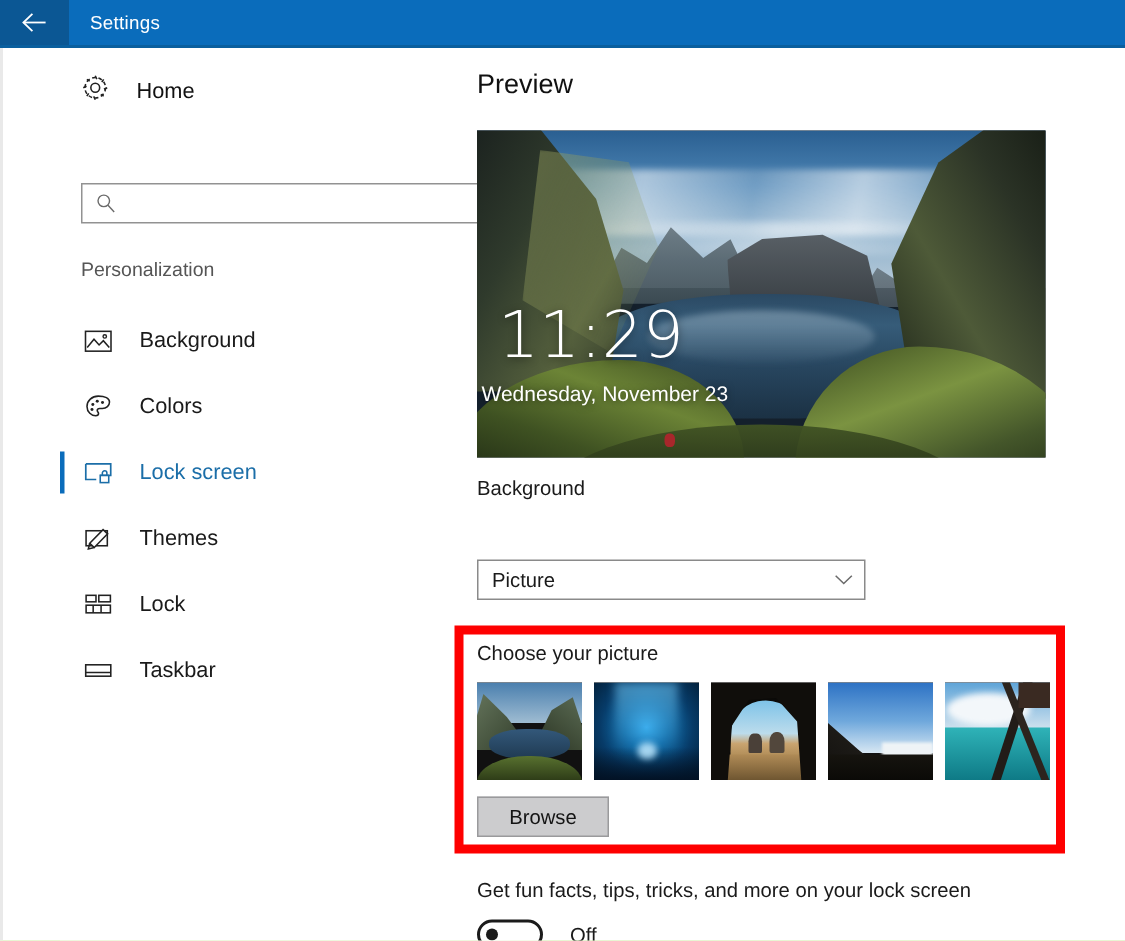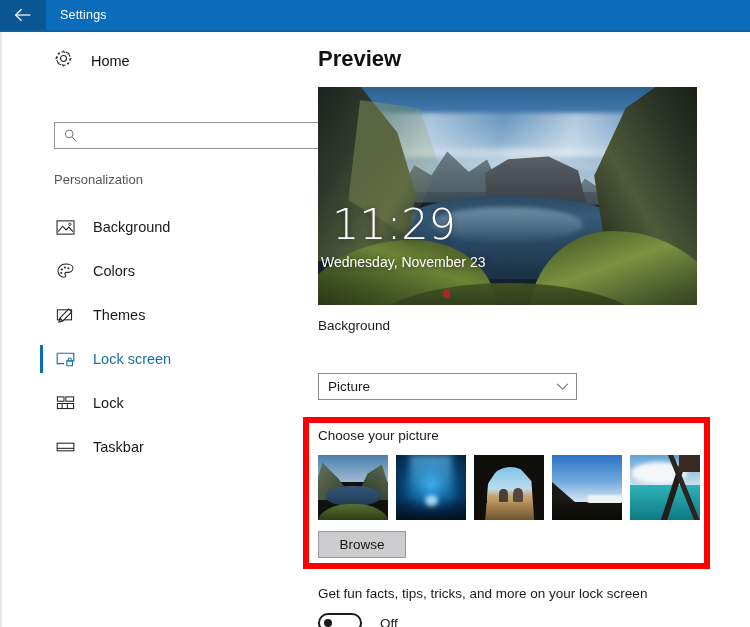--- a/index.html
+++ b/index.html
@@ -123,21 +123,21 @@
   .navitem .nav-label { font-size: 14.5px; color: #1a1a1a; }
   .navitem.selected .nav-label { color: #1b6ea8; }
 
   
   .pane {
     position: absolute; left: 300px; top: 0;
     width: 450px; height: 595px;
   }
   .pane-title {
     position: absolute; left: 18px; top: 14px;
-    font-size: 22px; color: #111; font-weight: bold;
+    font-size: 18px; color: #111; font-weight: normal;
   }
 
   
   .preview {
     position: absolute; left: 18px; top: 55px;
     width: 379px; height: 218px;
     overflow: hidden;
     background: #14202c;
   }
   .preview-art { position: absolute; inset: 0; }
@@ -436,43 +436,43 @@
               <path d="M10 2.2c-4.4 0-7.9 3.2-7.9 7.2 0 4 3.2 6.6 6.1 6.6 1.6 0 2-0.8 2-1.6 0-0.9-0.9-1.2-0.9-2.1 0-0.8 0.7-1.4 1.7-1.4h1.9c2.8 0 5-2 5-4.5 0-2.6-3.1-4.2-7.9-4.2z" fill="none" stroke="#222" stroke-width="1.1"></path>
               <circle cx="6.2" cy="8" r="1.05" fill="#222"></circle>
               <circle cx="9.3" cy="5.8" r="1.05" fill="#222"></circle>
               <circle cx="13" cy="6.6" r="1.05" fill="#222"></circle>
               <circle cx="5.6" cy="11.6" r="1.05" fill="#222"></circle>
             </svg>
           </span>
           <span class="nav-label">Colors</span>
         </div>
 
-        <div class="navitem">
-          <span class="accent"></span>
-          <span class="ico">
-            <svg width="19" height="17" viewBox="0 0 20 18">
-              <rect x="1.4" y="3" width="15" height="10.6" fill="none" stroke="#222" stroke-width="1.1"></rect>
-              <path d="M4 11.8 L13.4 2.2 L16.6 5.2 L7.2 14.8 Z" fill="#fff" stroke="#222" stroke-width="1.1"></path>
-              <path d="M4 11.8 L3 15.8 L7.2 14.8" fill="none" stroke="#222" stroke-width="1.1"></path>
-            </svg>
-          </span>
-          <span class="nav-label">Themes</span>
-        </div>
-
         <div class="navitem selected">
           <span class="accent"></span>
           <span class="ico">
             <svg width="19" height="17" viewBox="0 0 20 18">
               <path d="M1.2 2.4 H18.8 V10.6 H11.2" fill="none" stroke="#1b6ea8" stroke-width="1.2"></path>
               <path d="M1.2 2.4 V13.4 H8.6" fill="none" stroke="#1b6ea8" stroke-width="1.2"></path>
               <rect x="11.4" y="10.4" width="6" height="5.2" fill="none" stroke="#1b6ea8" stroke-width="1.1"></rect>
               <path d="M12.9 10.4 V8.9 a1.6 1.6 0 0 1 3.2 0 V10.4" fill="none" stroke="#1b6ea8" stroke-width="1.1"></path>
             </svg>
           </span>
           <span class="nav-label">Lock screen</span>
+        </div>
+
+        <div class="navitem">
+          <span class="accent"></span>
+          <span class="ico">
+            <svg width="19" height="17" viewBox="0 0 20 18">
+              <rect x="1.4" y="3" width="15" height="10.6" fill="none" stroke="#222" stroke-width="1.1"></rect>
+              <path d="M4 11.8 L13.4 2.2 L16.6 5.2 L7.2 14.8 Z" fill="#fff" stroke="#222" stroke-width="1.1"></path>
+              <path d="M4 11.8 L3 15.8 L7.2 14.8" fill="none" stroke="#222" stroke-width="1.1"></path>
+            </svg>
+          </span>
+          <span class="nav-label">Themes</span>
         </div>
 
         <div class="navitem">
           <span class="accent"></span>
           <span class="ico">
             <svg width="19" height="16" viewBox="0 0 20 17">
               <g fill="none" stroke="#222" stroke-width="1.1">
                 <rect x="1.4" y="2" width="7" height="4.6"></rect>
                 <rect x="10.4" y="2" width="8.2" height="4.6"></rect>
                 <rect x="1.4" y="9" width="17.2" height="5.4"></rect>

